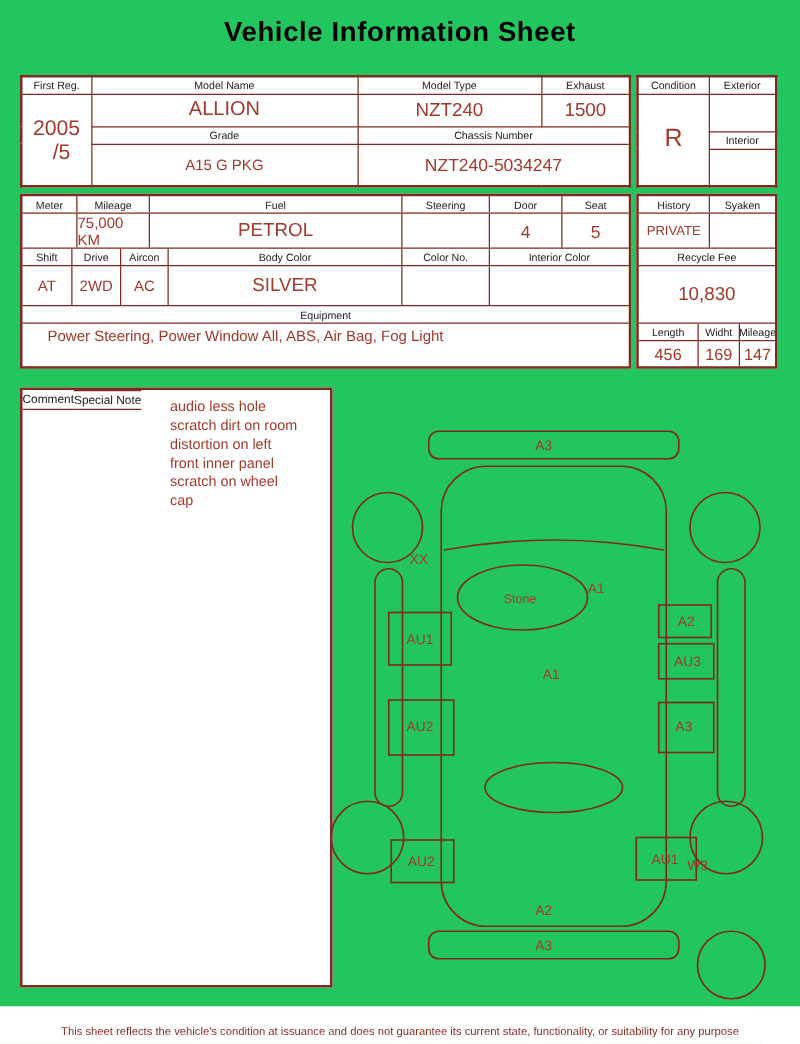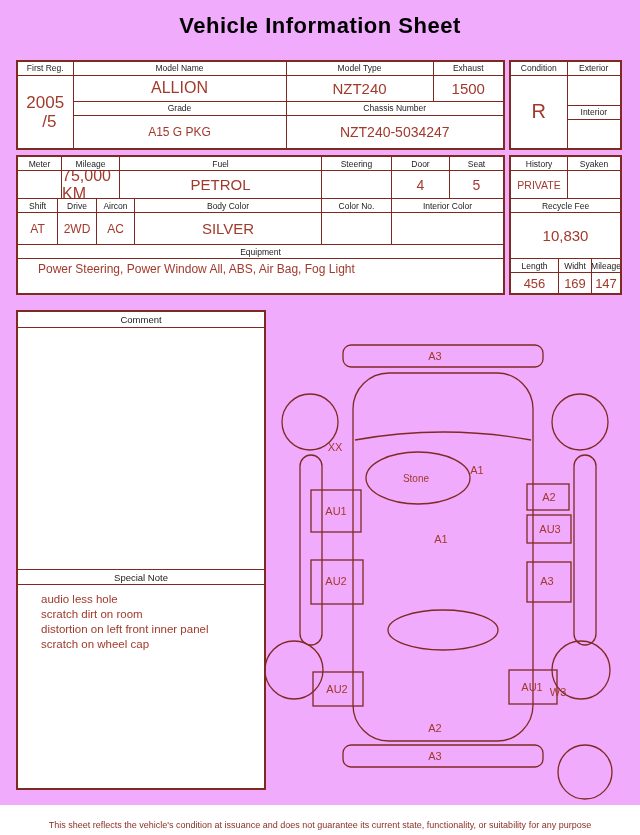--- a/index.html
+++ b/index.html
@@ -3,21 +3,21 @@
 <meta charset="utf-8">
 <style>
   :root{
     --bd:#7f2a21;
     --val:#a13a2c;
     --ink:#1b1b1b;
   }
   *{margin:0;padding:0;box-sizing:border-box}
   html,body{background:#fff}
   body{width:640px;height:835px;font-family:"Liberation Sans",sans-serif;position:relative;overflow:hidden}
-  .page{position:absolute;left:0;top:0;width:640px;height:805px;background:#f0abfc}
+  .page{position:absolute;left:0;top:0;width:640px;height:805px;background:#22c55e}
   .title{position:absolute;top:13px;left:0;width:100%;text-align:center;font-size:22px;font-weight:600;color:#000;letter-spacing:.5px}
 
   
   .t1{border-collapse:collapse;position:absolute;background:#fff;table-layout:fixed;border:2px solid var(--bd)}
   .t1 td{border:1px solid var(--bd);padding:0;text-align:center;vertical-align:middle;overflow:hidden}
   .t1l{left:16px;top:60px;width:489px;height:88px}
   .t1r{left:509px;top:60px;width:113px;height:88px}
   tr.hr{height:14px}
   td.h,.h{font-size:8.5px;color:var(--ink);font-weight:400}
   td.v,.v{color:var(--val)}
@@ -32,21 +32,21 @@
   .fr{display:flex;border-bottom:1px solid var(--bd);flex:0 0 auto}
   .fr:last-child{border-bottom:0}
   .fr.growr{flex:1 1 auto}
   .fc{border-right:1px solid var(--bd);display:flex;align-items:center;justify-content:center;min-width:0;flex:0 0 auto;overflow:hidden}
   .fc:last-child{border-right:0}
   .fc.grow{flex:1 1 auto}
   .h14{height:14px}
   .eqcell{align-items:flex-start;justify-content:flex-start;padding:3px 20px;font-size:12px;text-align:left;line-height:14px}
 
   
-  .cbox{position:absolute;left:16px;top:310px;width:250px;height:480px;border:2px solid var(--bd);display:flex;flex-direction:column;background:#fff}
+  .cbox{position:absolute;left:16px;top:310px;width:250px;height:480px;border:2px solid var(--bd);display:flex;background:#fff}
   .cb-hdr{height:16px;border-bottom:1px solid var(--bd);display:flex;align-items:center;justify-content:center;font-size:9.5px;color:var(--ink);flex:0 0 auto}
   .cb-space{height:241px;flex:0 0 auto}
   .sn-hdr{height:16px;border-top:1px solid var(--bd);border-bottom:1px solid var(--bd);display:flex;align-items:center;justify-content:center;font-size:9.5px;color:var(--ink);flex:0 0 auto}
   .sn-body{flex:1 1 auto;padding:7px 23px;color:var(--val);font-size:11.5px;line-height:15px}
 
   
   .diagram{position:absolute;left:264px;top:312px;width:368px;height:496px}
   .dshape{fill:none;stroke:var(--bd);stroke-width:1.3}
   .dlabel{fill:var(--val);font-size:11px;text-anchor:middle;font-family:"Liberation Sans",sans-serif}
   .dlabel.small{font-size:10px}
@@ -121,21 +121,21 @@
     <div class="fr h14">
       <div class="fc h" style="width:44px">Meter</div>
       <div class="fc h" style="width:58px">Mileage</div>
       <div class="fc h" style="width:202px">Fuel</div>
       <div class="fc h" style="width:70px">Steering</div>
       <div class="fc h" style="width:58px">Door</div>
       <div class="fc h grow">Seat</div>
     </div>
     <div class="fr" style="height:28px">
       <div class="fc v" style="width:44px"></div>
-      <div class="fc v" style="width:58px;font-size:16px">75,000 KM</div>
+      <div class="fc v" style="width:58px;font-size:12px">75,000 KM</div>
       <div class="fc v" style="width:202px;font-size:15px">PETROL</div>
       <div class="fc v" style="width:70px"></div>
       <div class="fc v" style="width:58px;font-size:14px">4</div>
       <div class="fc v grow" style="font-size:14px">5</div>
     </div>
     <div class="fr h14">
       <div class="fc h" style="width:40px">Shift</div>
       <div class="fc h" style="width:39px">Drive</div>
       <div class="fc h" style="width:38px">Aircon</div>
       <div class="fc h" style="width:187px">Body Color</div>

